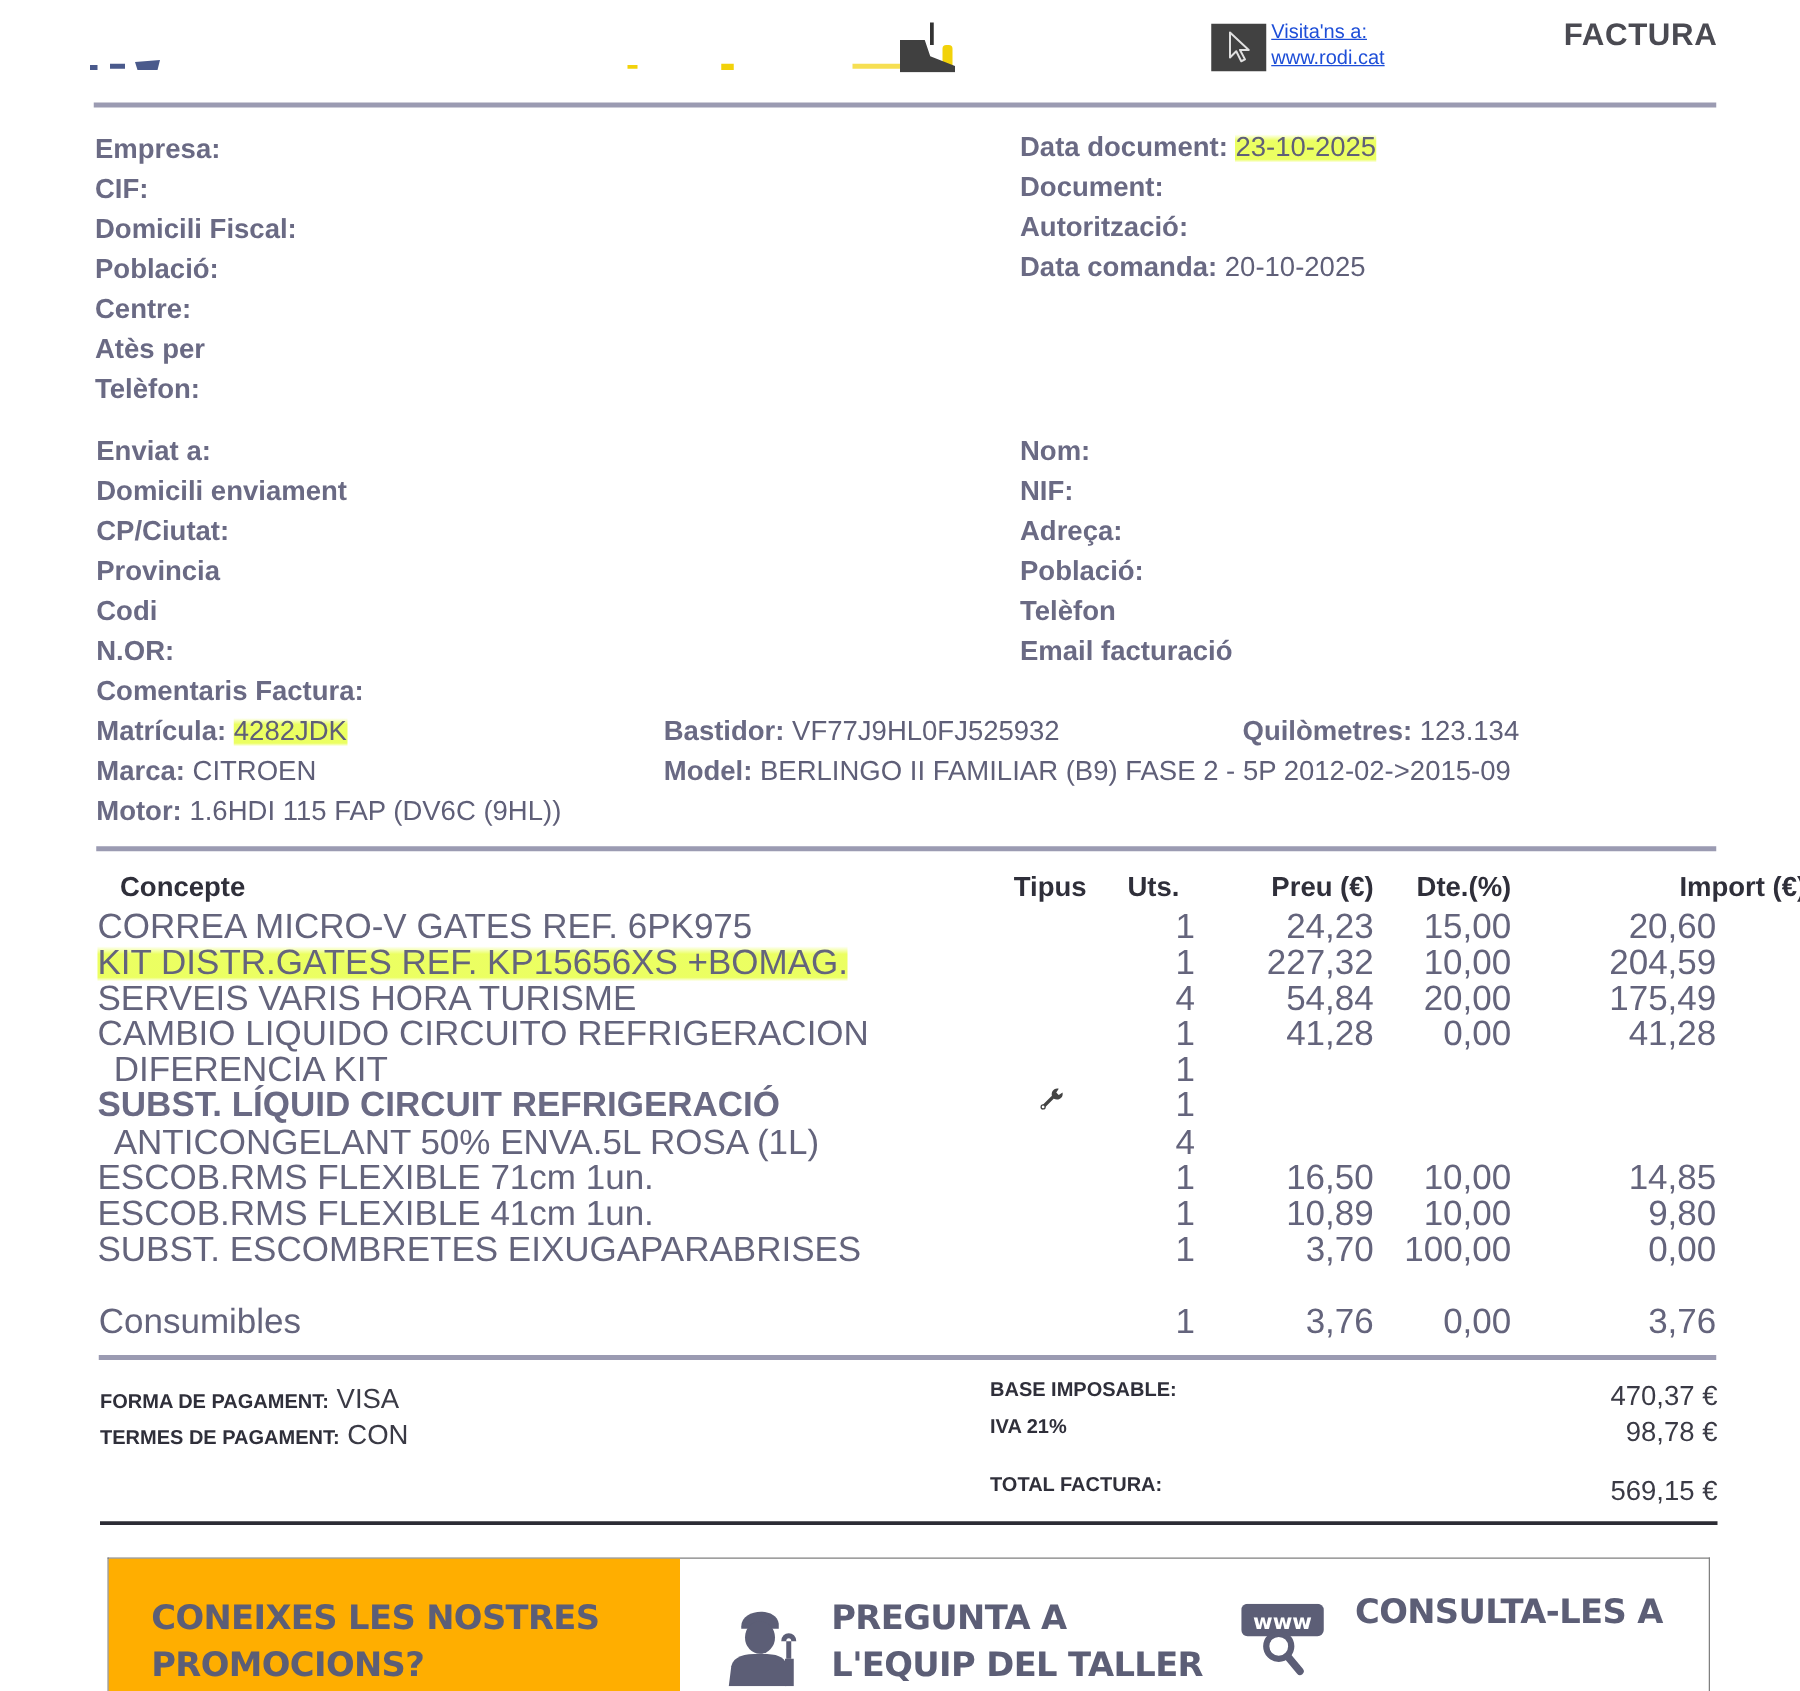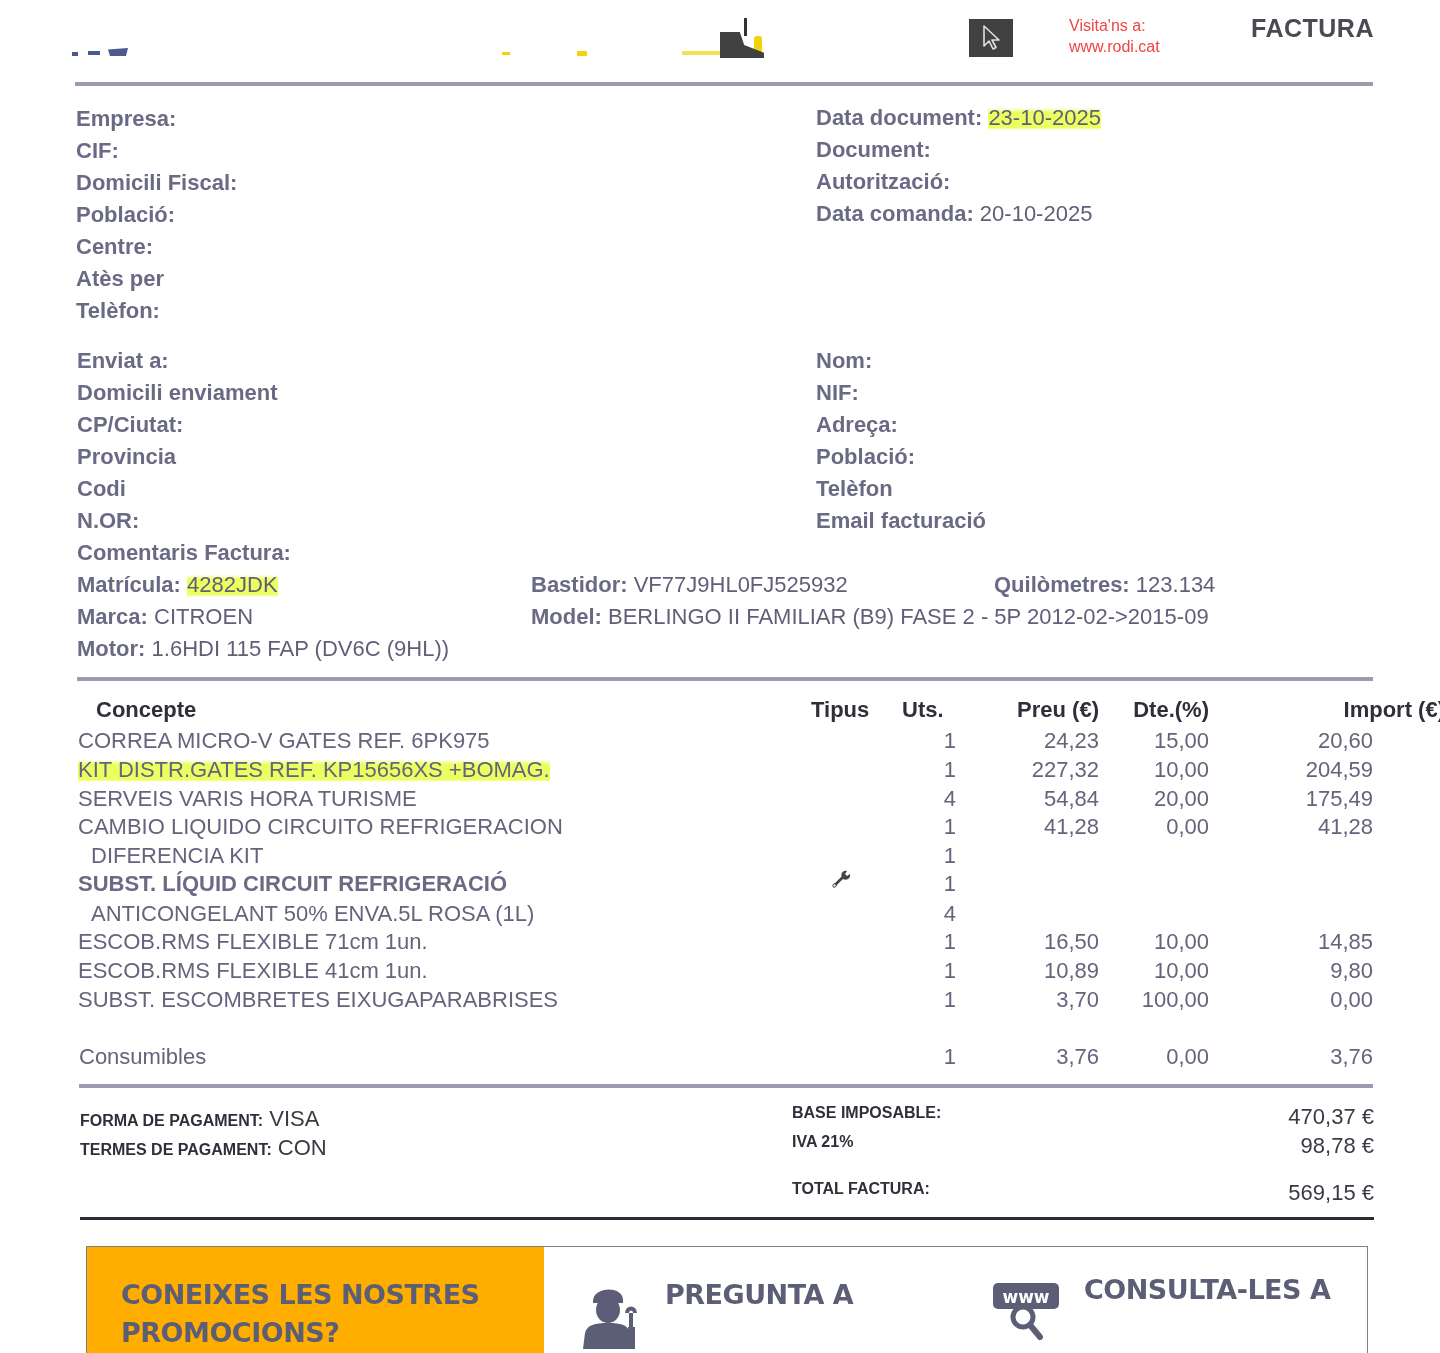--- a/index.html
+++ b/index.html
@@ -8,25 +8,25 @@
   .abs { position: absolute; white-space: nowrap; }
   .lbl { font-weight: bold; color: #6a6a84; }
   .val { color: #5f5f78; }
   .row { font-size: 22px; line-height: 32px; }
   .hl { background: linear-gradient(to bottom, rgba(232,255,70,0) 10%, rgba(232,255,70,0.85) 30%, rgba(232,255,70,0.85) 90%, rgba(232,255,70,0) 100%); }
   .rule { position: absolute; height: 4px; background: #9b9bb2; }
   .rule-dark { position: absolute; height: 3px; background: #2c2c35; }
   
   .logo-frag { position: absolute; }
   .visit-box { position: absolute; left: 969px; top: 19px; width: 44px; height: 38px; background: #414141; }
-  .visit-text { position: absolute; left: 1069px; top: 15px; font-size: 16px; line-height: 21px; color: #ef4444; }
+  .visit-text { position: absolute; left: 1017px; top: 15px; font-size: 16px; line-height: 21px; color: #1d4ed8; text-decoration: underline; }
   .doc-title { position: absolute; left: 1251px; top: 14px; font-size: 25px; font-weight: bold; color: #4a4a52; letter-spacing: 0.5px; }
   
   .th { position: absolute; top: 697px; font-size: 22px; font-weight: bold; color: #2f2f3a; }
-  .cell { position: absolute; font-size: 22px; line-height: 29px; color: #64647c; }
+  .cell { position: absolute; font-size: 28px; line-height: 29px; color: #64647c; }
   .r { text-align: right; }
   .concept { left: 78px; }
   .concept.indent { left: 91px; }
   .concept.bold { font-weight: bold; color: #6a6a84; }
   
   .tot-lbl { position: absolute; font-size: 16px; font-weight: bold; color: #2f2f3a; }
   .tot-val { position: absolute; font-size: 22px; color: #3a3a45; text-align: right; }
   
   .banner { position: absolute; left: 86px; top: 1246px; width: 1280px; height: 120px; border: 1px solid #808080; border-bottom: none; background: #ffffff; }
   .banner-promo { position: absolute; left: 0; top: 0; width: 457px; height: 120px; background: #ffae00; }
@@ -246,20 +246,21 @@
   <div class="abs" style="left:494px;top:36px;width:62px;height:66px;">
     <svg width="62" height="66" viewBox="0 0 62 66">
       <path d="M12 18 C12 4,40 2,42 16 L42 20 L12 20 Z" fill="#5c5e76"></path>
       <ellipse cx="27" cy="27" rx="12" ry="13" fill="#5c5e76"></ellipse>
       <path d="M2 66 L4 50 C6 42,14 40,27 40 C40 40,46 42,48 48 L48 66 Z" fill="#5c5e76"></path>
       <path d="M50 30 L50 44 M46 30 C46 24,54 24,54 30" stroke="#5c5e76" stroke-width="4" fill="none"></path>
       <rect x="47" y="44" width="7" height="22" fill="#5c5e76"></rect>
     </svg>
   </div>
   <div class="banner-text" style="left:578px;top:29px;">PREGUNTA A</div>
+  <div class="banner-text" style="left:578px;top:67px;">L'EQUIP DEL TALLER</div>
 
   <div class="abs" style="left:906px;top:36px;width:68px;height:62px;">
     <svg width="68" height="62" viewBox="0 0 68 62">
       <rect x="0" y="0" width="66" height="26" rx="5" fill="#5c5e76"></rect>
       <text x="33" y="20" text-anchor="middle" font-family="DejaVu Sans, sans-serif" font-size="17" font-weight="bold" fill="#ffffff">www</text>
       <circle cx="30" cy="34" r="10" fill="#ffffff" stroke="#5c5e76" stroke-width="5"></circle>
       <path d="M37 42 L47 54" stroke="#5c5e76" stroke-width="6" stroke-linecap="round"></path>
     </svg>
   </div>
   <div class="banner-text" style="left:997px;top:24px;">CONSULTA-LES A</div>

